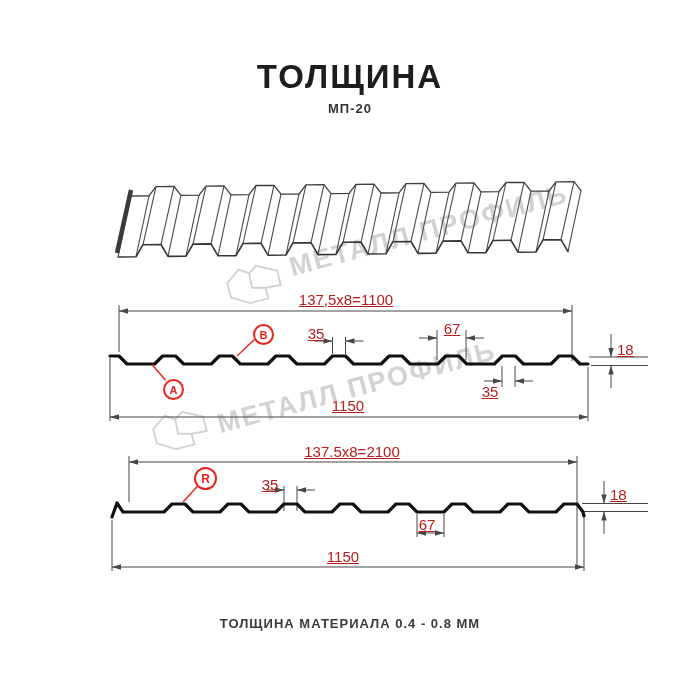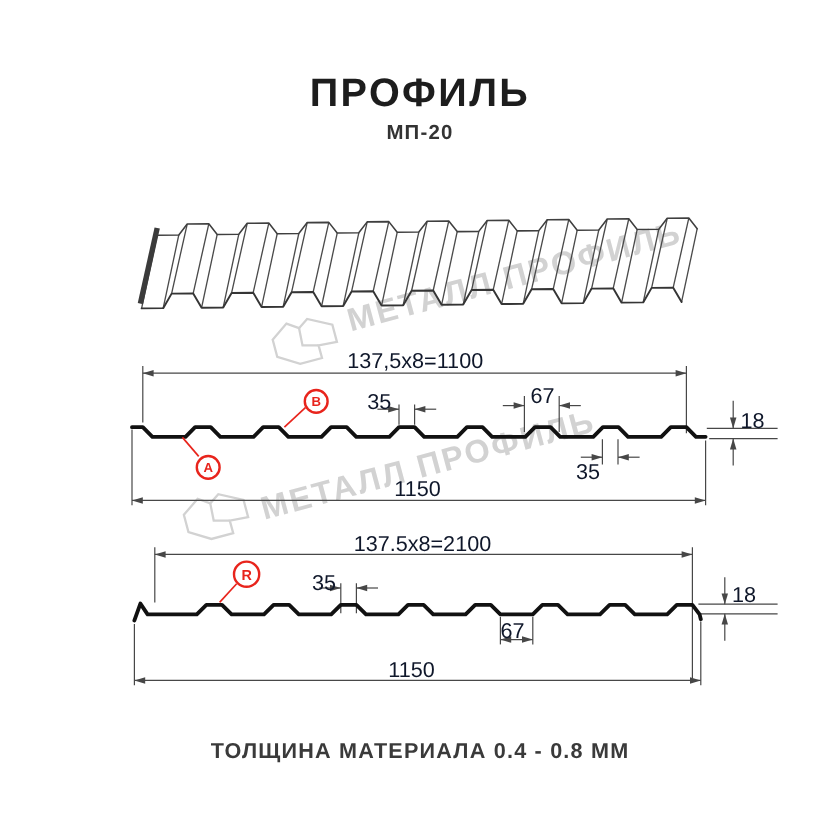--- a/index.html
+++ b/index.html
@@ -1,41 +1,41 @@
 <!DOCTYPE html>
 <html><head>
 <meta charset="utf-8">
 <style>
   html,body{margin:0;padding:0;background:#ffffff;}
   .stage{position:relative;width:700px;height:700px;background:#ffffff;overflow:hidden;
          font-family:"Liberation Sans",sans-serif;}
   .page-title{position:absolute;left:0;top:58px;width:700px;text-align:center;
               font-size:33px;font-weight:bold;letter-spacing:2px;color:#1d1d1d;}
   .page-subtitle{position:absolute;left:0;top:101px;width:700px;text-align:center;
-              font-size:17px;font-weight:600;letter-spacing:1px;color:#333;}
+              font-size:13px;font-weight:600;letter-spacing:1px;color:#333;}
   .footer-note{position:absolute;left:0;top:616px;width:700px;text-align:center;
-              font-size:18px;font-weight:600;letter-spacing:1px;color:#3a3a3a;}
+              font-size:13px;font-weight:600;letter-spacing:1px;color:#3a3a3a;}
   svg.drawing{position:absolute;left:0;top:0;z-index:2;}
   .wm{position:absolute;z-index:1;}
   .wm-text{display:block;font-size:27px;font-weight:bold;letter-spacing:2px;color:#d2d2d2;
            white-space:nowrap;transform:rotate(-15deg);transform-origin:left top;}
-  .dimlab{position:absolute;z-index:3;font-size:18px;color:#0f172a;white-space:nowrap;}
+  .dimlab{position:absolute;z-index:3;font-size:15px;color:#b91c1c;white-space:nowrap;text-decoration:underline;}
   .ctr{transform:translateX(-50%);}
   .marker{position:absolute;z-index:3;border:2px solid #e8241c;border-radius:50%;
           color:#e8241c;font-weight:bold;display:flex;align-items:center;justify-content:center;
           background:transparent;}
   .m17{width:17px;height:17px;font-size:11px;}
   .m19{width:19px;height:19px;font-size:12px;}
 </style>
 </head>
 <body>
 
 <div class="stage">
 
-  <div class="page-title">ПРОФИЛЬ</div>
+  <div class="page-title">ТОЛЩИНА</div>
   <div class="page-subtitle">МП-20</div>
 
   <div class="wm" style="left:222px;top:262px;">
     <svg width="64" height="44" viewBox="0 0 64 46">
       <path d="M4 22 L16 8 L27 12 L34 4 L56 9 L60 24 L44 27 L47 38 L28 43 L8 37 Z" fill="none" stroke="#d2d2d2" stroke-width="2"></path>
       <path d="M27 12 L30 27 L44 27" fill="none" stroke="#d2d2d2" stroke-width="2"></path>
     </svg>
   </div>
   <div class="wm" style="left:286px;top:253px;">
     <span class="wm-text">МЕТАЛЛ ПРОФИЛЬ</span>

